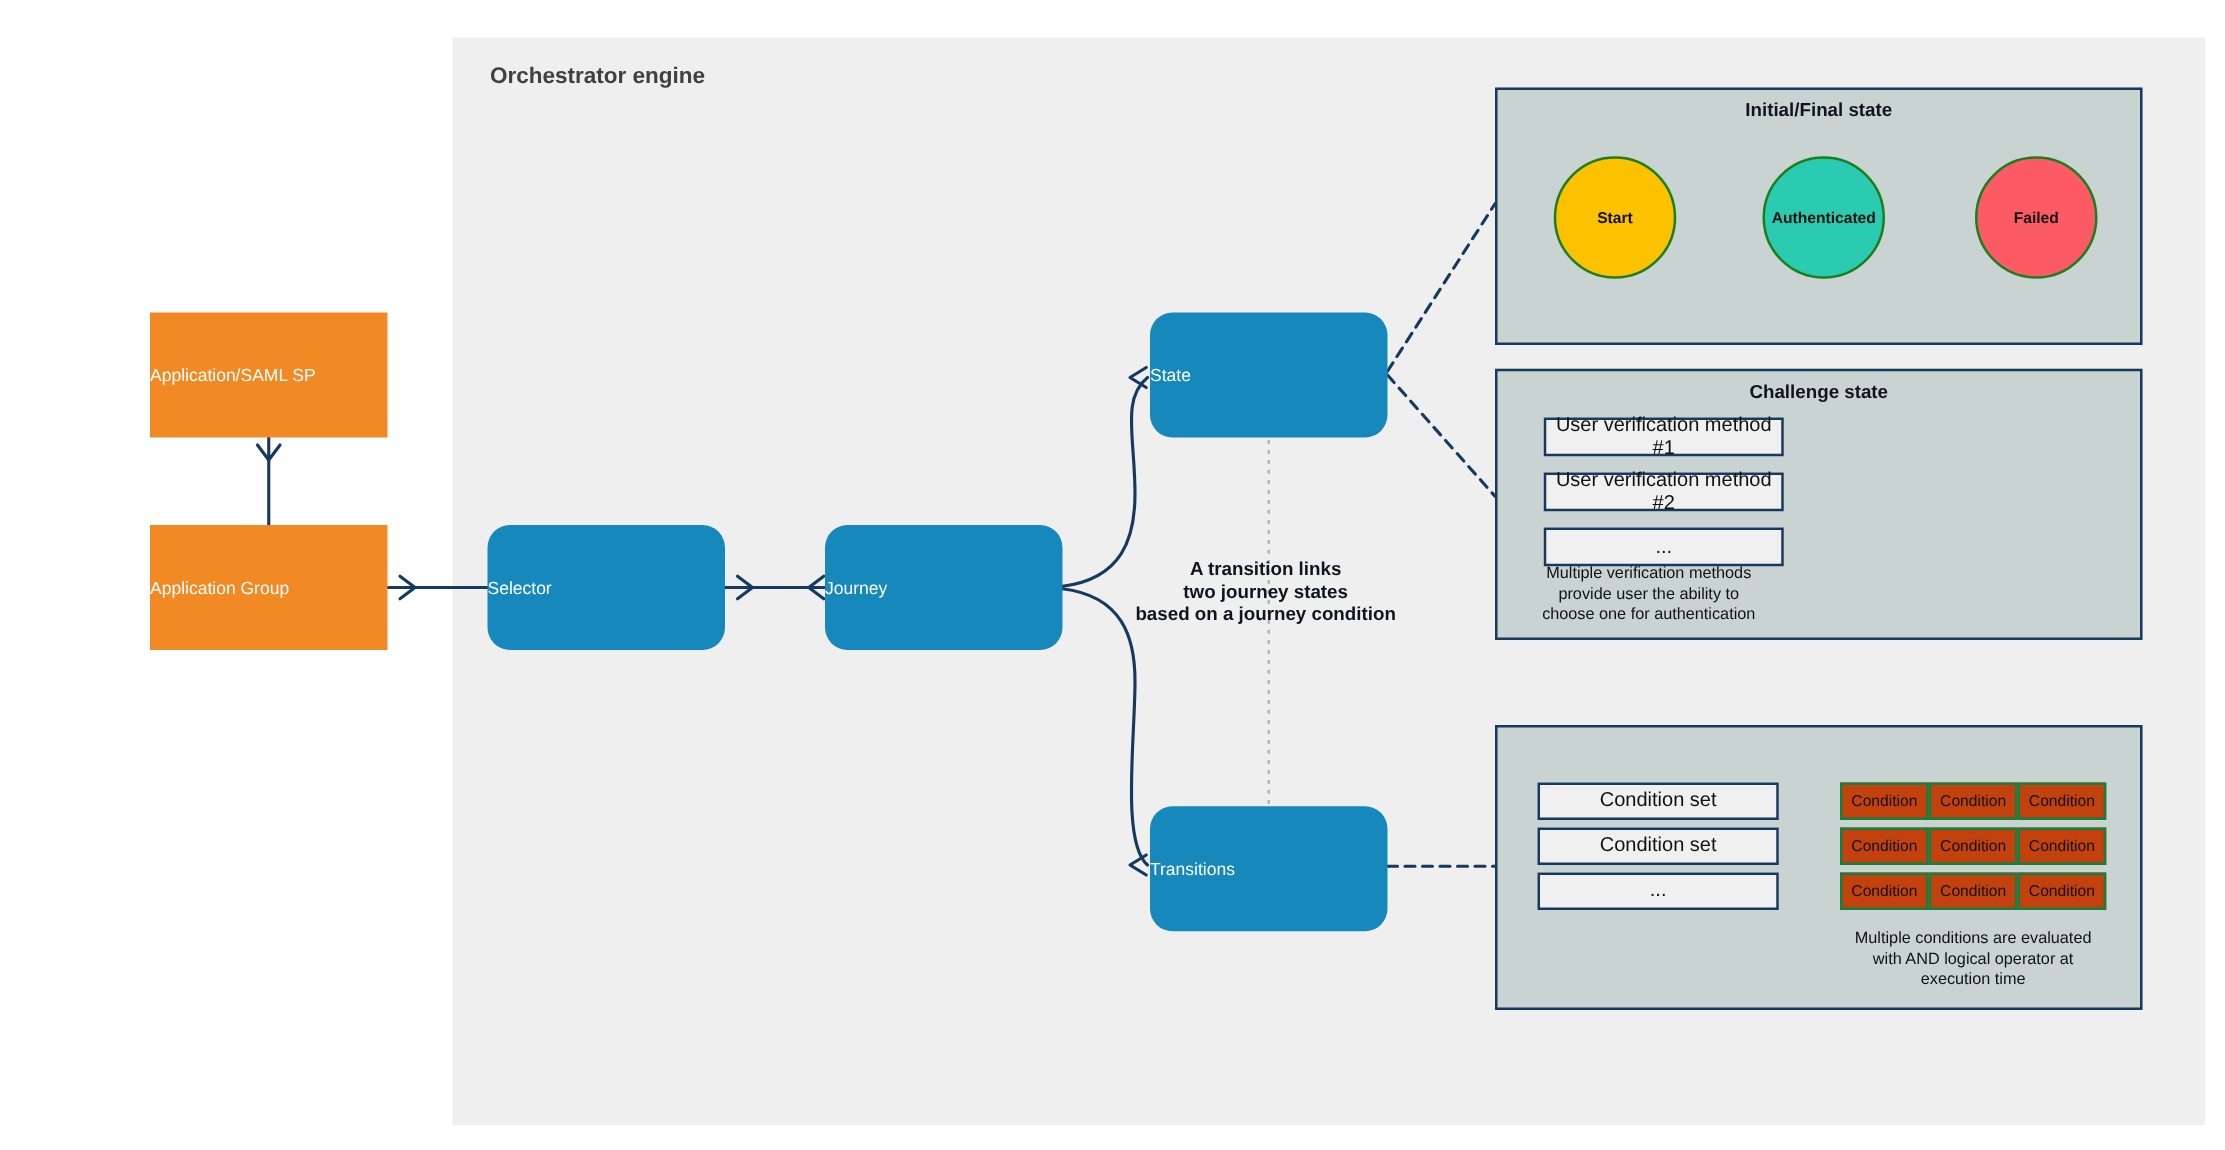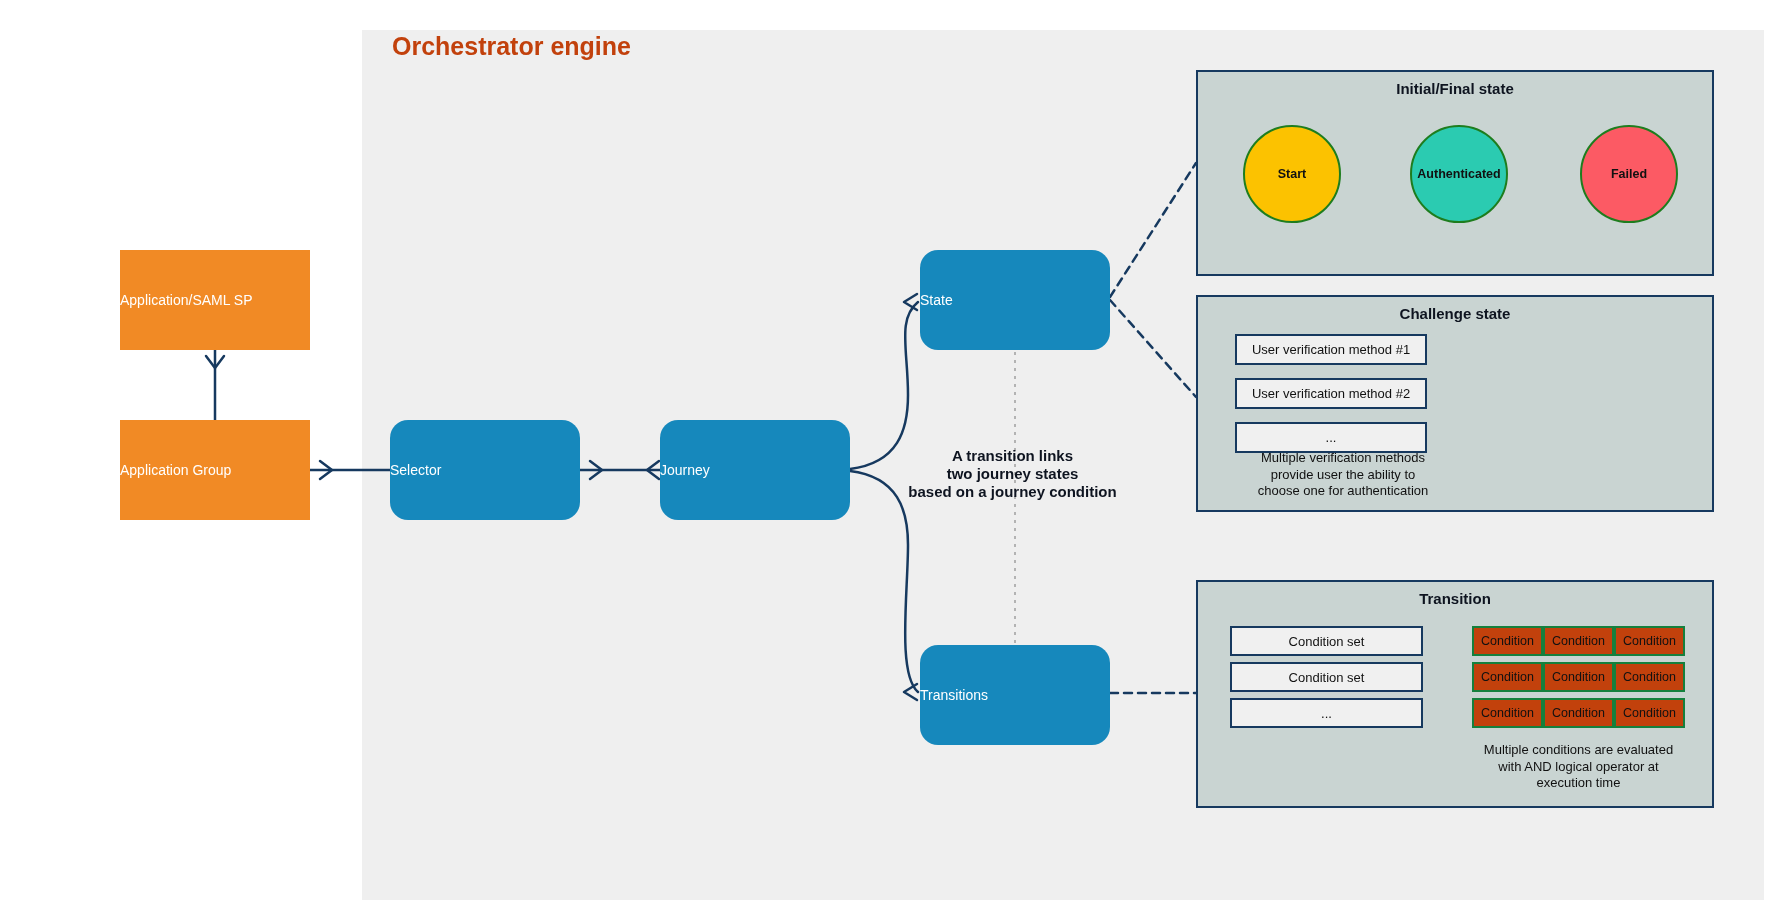--- a/index.html
+++ b/index.html
@@ -1,21 +1,21 @@
 <!DOCTYPE html>
 <html><head>
 <meta charset="utf-8">
 <style>
   html,body{margin:0;padding:0;background:#ffffff;}
   .stage{
     position:relative;width:1780px;height:920px;background:#ffffff;
     font-family:"Liberation Sans",sans-serif;color:#111;overflow:hidden;
   }
   .engine-panel{position:absolute;left:362px;top:30px;width:1402px;height:870px;background:#efefef;}
-  .engine-title{position:absolute;left:392px;top:32px;font-size:25px;font-weight:bold;color:#c2410c;}
+  .engine-title{position:absolute;left:392px;top:50px;font-size:18px;font-weight:bold;color:#404040;}
   .connector-layer{position:absolute;left:0;top:0;pointer-events:none;}
   .node{
     position:absolute;width:190px;height:100px;display:flex;align-items:center;justify-content:flex-start;
     color:#ffffff;font-size:14px;text-align:center;
   }
   .node.orange{background:#f18a25;}
   .node.blue{background:#1688bc;border-radius:18px;}
   .note{
     position:absolute;left:855px;top:447px;width:315px;text-align:center;
     font-size:15px;font-weight:bold;line-height:18px;color:#0e1420;
@@ -26,21 +26,21 @@
   .subpanel-title{position:absolute;left:0;width:100%;text-align:center;font-size:15px;font-weight:bold;color:#0e1420;}
   .circle{
     position:absolute;width:98px;height:98px;border-radius:50%;border:2.5px solid #1e7d1e;box-sizing:border-box;
     display:flex;align-items:center;justify-content:center;font-size:12.5px;font-weight:bold;color:#111;text-align:center;
   }
   .c-start{background:#fcc200;}
   .c-auth{background:#2bcbb1;}
   .c-fail{background:#fc5a64;}
   .mini-box{
     position:absolute;background:#f0f0f0;border:2px solid #16395f;box-sizing:border-box;
-    display:flex;align-items:center;justify-content:center;font-size:13px;color:#111;text-align:center;
+    display:flex;align-items:center;justify-content:center;font-size:16px;color:#111;text-align:center;
   }
   .caption{position:absolute;text-align:center;font-size:13px;line-height:16.5px;color:#111;}
   .cond-row{position:absolute;display:flex;}
   .cond-cell{
     width:71px;height:30px;background:#c2410c;border:2px solid #15803d;box-sizing:border-box;
     display:flex;align-items:center;justify-content:center;font-size:12.5px;color:#111;flex:none;
   }
 </style>
 </head>
 <body>
@@ -120,29 +120,28 @@
     <div class="subpanel-title" style="top:8px;">Challenge state</div>
     <div class="mini-box" style="left:37px;top:37px;width:192px;height:31px;">
       <span>User verification method #1</span>
     </div>
     <div class="mini-box" style="left:37px;top:81px;width:192px;height:31px;">
       <span>User verification method #2</span>
     </div>
     <div class="mini-box" style="left:37px;top:125px;width:192px;height:31px;">
       <span>...</span>
     </div>
-    <div class="caption" style="left:24px;top:153px;width:242px;">
+    <div class="caption" style="left:0;top:153px;width:242px;">
       <div>Multiple verification methods</div>
       <div>provide user the ability to</div>
       <div>choose one for authentication</div>
     </div>
   </div>
 
   <div class="subpanel" style="top:580px;height:228px;">
-    <div class="subpanel-title" style="top:8px;">Transition</div>
 
     <div class="mini-box" style="left:32px;top:44px;width:193px;height:30px;">
       <span>Condition set</span>
     </div>
     <div class="mini-box" style="left:32px;top:80px;width:193px;height:30px;">
       <span>Condition set</span>
     </div>
     <div class="mini-box" style="left:32px;top:116px;width:193px;height:30px;">
       <span>...</span>
     </div>

